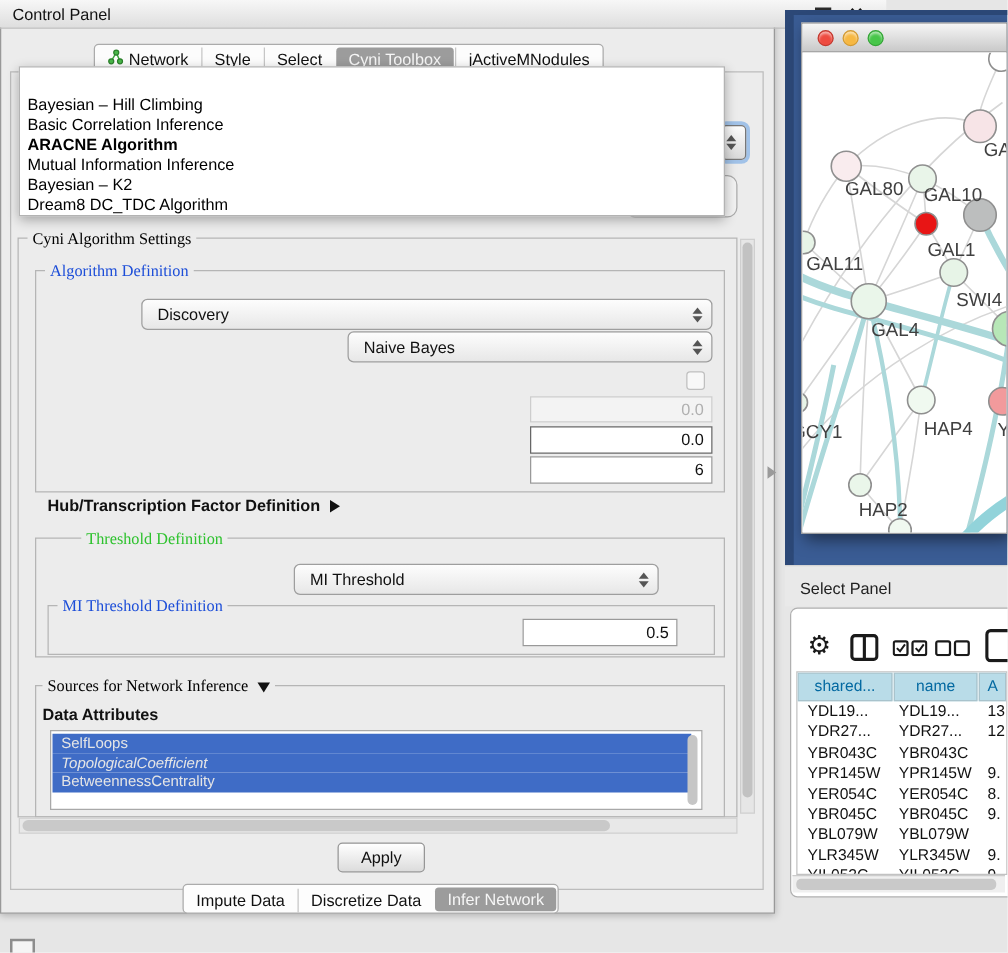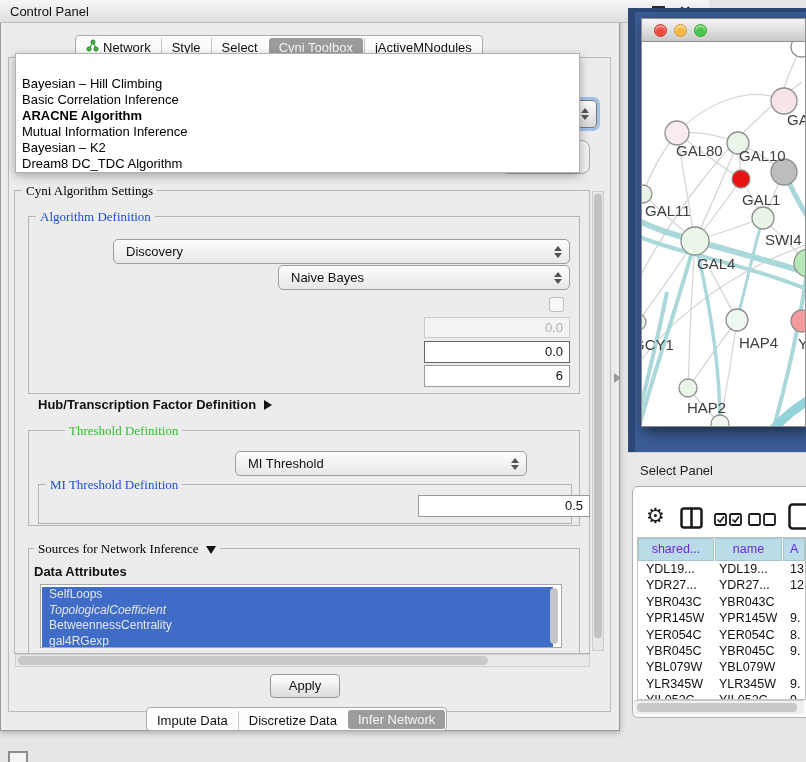--- a/index.html
+++ b/index.html
@@ -85,21 +85,21 @@
   .node-label{font-size:15px;fill:#404040;font-family:"Liberation Sans",sans-serif;}
   
   .tp-strip{position:absolute;left:628px;top:452px;width:178px;height:32px;background:#e9e9e9;border-top:1px solid #d4d4d4;}
   .tp-title{position:absolute;left:12px;top:10px;font-size:13px;color:#222;}
   .tp-card{position:absolute;left:632px;top:486px;width:180px;height:232px;background:#fff;border:1px solid #b0b0b0;
            border-radius:6px;box-sizing:border-box;}
   .gear{position:absolute;left:646px;top:504px;font-family:"DejaVu Sans",sans-serif;font-size:21px;color:#1a1a1a;}
   .tp-table{position:absolute;left:637px;top:537px;width:169px;height:163px;background:#fff;border:1px solid #c2c2c2;
             box-sizing:border-box;overflow:hidden;}
   .tp-head{display:flex;height:23px;gap:1px;background:#fff;}
-  .tp-hcell{background:#b9dce8;border:1px solid #a9c3cc;box-sizing:border-box;font-size:12.5px;color:#6d28d9;
+  .tp-hcell{background:#b9dce8;border:1px solid #a9c3cc;box-sizing:border-box;font-size:12.5px;color:#0369a1;
             text-align:center;line-height:21px;white-space:nowrap;overflow:hidden;}
   .tp-row{display:flex;height:16.4px;font-size:12.5px;color:#111;line-height:16.4px;}
   .tp-c1{width:77px;padding-left:8px;box-sizing:border-box;white-space:nowrap;overflow:hidden;}
   .tp-c2{width:68px;padding-left:4px;box-sizing:border-box;white-space:nowrap;overflow:hidden;}
   .tp-c3{flex:1;padding-left:7px;white-space:nowrap;overflow:hidden;}
   .tp-hscroll{position:absolute;left:634px;top:700px;width:170px;height:13px;background:#efefef;border-top:1px solid #ccc;}
   .tp-hthumb{position:absolute;left:3px;top:2px;width:160px;height:9px;background:#c9c9c9;border-radius:4px;}
 </style>
 </head>
 <body>
@@ -207,33 +207,32 @@
     <span class="combo-text">MI Threshold</span>
     <span class="arrows">
         <span class="arr-up"></span>
         <span class="arr-dn"></span>
       </span>
   </div>
 
   <div class="group" style="left:38px;top:484px;width:532px;height:38px;"></div>
   <span class="group-label blue" style="left:46px;top:477px;">MI Threshold Definition</span>
   <span class="lbl b" style="left:48px;top:499px;">Mutual Information Threshold:</span>
-  <div class="field" style="left:418px;top:495px;width:172px;height:22px;">0.5</div>
+  <div class="field" style="left:418px;top:495px;width:124px;height:22px;">0.5</div>
 
   <div class="group" style="left:28px;top:548px;width:550px;height:104px;"></div>
   <span class="group-label" style="left:34px;top:541px;">
     <span>Sources for Network Inference</span><span class="tri-down"></span>
   </span>
   <span class="lbl b" style="left:34px;top:564px;z-index:16;">Data Attributes</span>
 
   <div class="listbox">
     <div class="list-item" style="top:2px;">SelfLoops</div>
     <div class="list-item" style="top:17.5px;font-style:italic;">TopologicalCoefficient</div>
     <div class="list-item" style="top:33px;">BetweennessCentrality</div>
-    <div class="list-item" style="top:48.5px;">gal4RGexp</div>
     <div class="list-vscroll">
         <div class="list-thumb"></div>
       </div>
   </div>
 
   <div class="vscroll">
       <div class="vthumb"></div>
     </div>
   <div class="hscroll">
       <div class="hthumb"></div>

